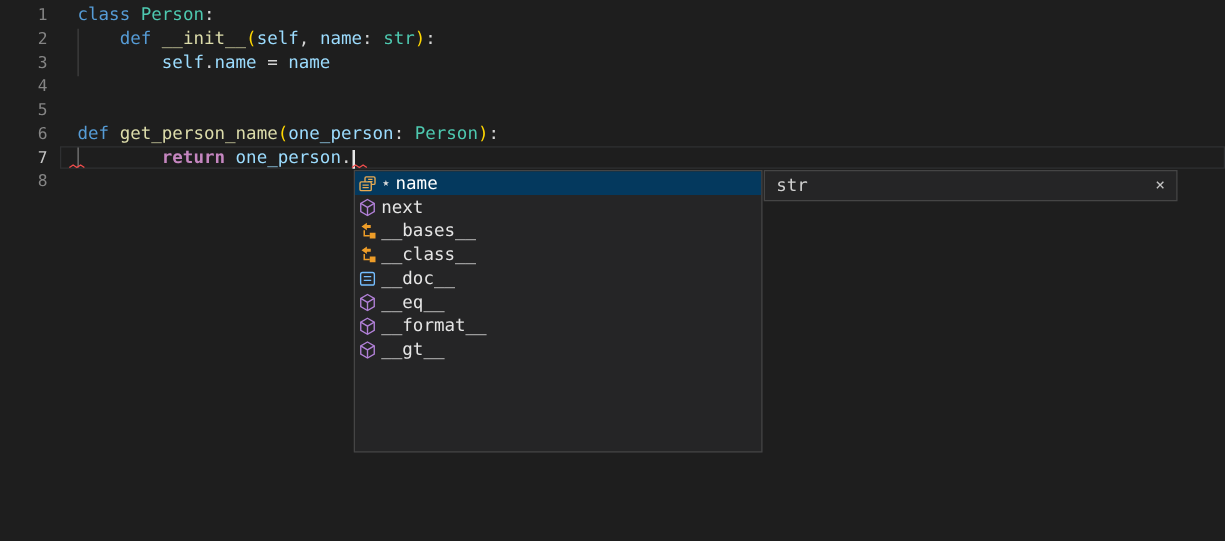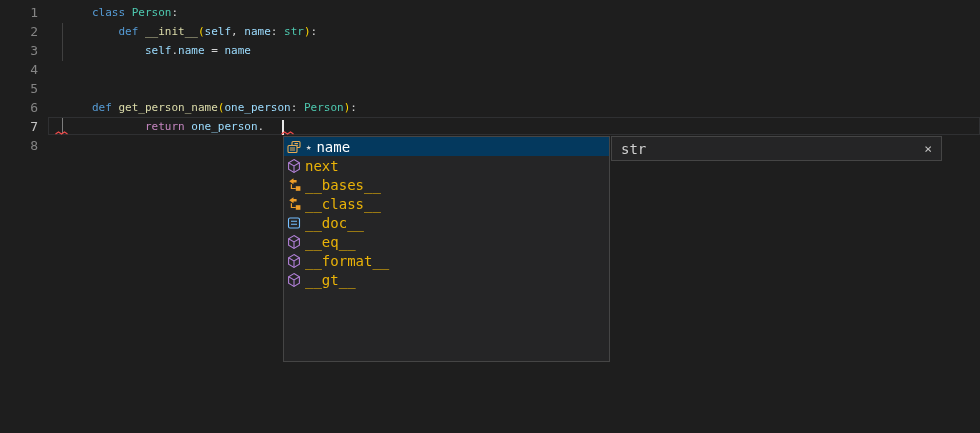--- a/index.html
+++ b/index.html
@@ -3,42 +3,42 @@
 <meta charset="utf-8">
 <style>
   html,body{margin:0;padding:0;background:#1e1e1e;width:980px;height:433px;overflow:hidden;}
   .stage{position:relative;width:980px;height:433px;background:#1e1e1e;
          font-family:"DejaVu Sans Mono","Liberation Mono",monospace;}
   
   .gutter{position:absolute;left:0;top:3px;width:38px;text-align:right;
           font-size:13px;line-height:19px;user-select:none;}
   .gutter .ln{height:19px;}
   
-  .code-area{position:absolute;left:62px;top:3px;font-size:11px;line-height:19px;margin-left:30px;}
+  .code-area{position:absolute;left:62px;top:3px;font-size:14px;line-height:19px;}
   .code-line{height:19px;white-space:pre;}
   
   .line-highlight{position:absolute;left:48px;top:117px;width:932px;height:18px;
                   border:1px solid #2f3032;box-sizing:border-box;}
   
   .indent-guide{position:absolute;width:1px;background:#404040;}
   .indent-guide.g1{left:62px;top:23px;height:38px;}
   .indent-guide.g2{left:62px;top:118px;height:16px;background:#7d7d7d;}
   
   .cursor{position:absolute;left:282px;top:120px;width:2px;height:15px;}
   
   .squiggle{position:absolute;width:13px;height:4px;}
   .squiggle.s1{left:55px;top:131px;}
   .squiggle.s2{left:281px;top:131px;}
   
   .suggest{position:absolute;left:283px;top:136px;width:327px;height:226px;
            background:#252526;border:1px solid #454545;box-sizing:border-box;overflow:hidden;}
   .suggest-row{display:flex;align-items:center;height:19px;padding-left:2px;cursor:pointer;}
   .suggest-row .icon{width:16px;height:16px;flex:0 0 16px;margin-right:3px;display:flex;
                      align-items:center;justify-content:center;}
-  .suggest-row .label{font-size:14px;color:#eab308;white-space:pre;}
+  .suggest-row .label{font-size:14px;color:#e5e5e5;white-space:pre;}
   .suggest-row.selected .label{color:#ffffff;}
   .suggest-row .star{font-size:9px;color:#dcdcdc;margin:0 5px 0 1px;}
   
   .detail{position:absolute;left:611px;top:136px;width:331px;height:25px;
           background:#252526;border:1px solid #454545;box-sizing:border-box;
           display:flex;align-items:center;justify-content:space-between;padding:0 9px;}
   .detail .txt{font-size:14px;color:#d0d0d0;}
   .detail .close{font-size:13px;color:#c5c5c5;cursor:pointer;line-height:1;}
 </style>
 </head>
@@ -60,21 +60,21 @@
       <div class="ln" style="color: rgb(198, 198, 198);">7</div>
       <div class="ln" style="color: rgb(133, 133, 133);">8</div>
     </div>
   <div class="code-area">
       <div class="code-line"><span style="color: rgb(86, 156, 214);">class</span><span style="color: rgb(212, 212, 212);"> </span><span style="color: rgb(78, 201, 176);">Person</span><span style="color: rgb(212, 212, 212);">:</span></div>
       <div class="code-line"><span style="color: rgb(212, 212, 212);">    </span><span style="color: rgb(86, 156, 214);">def</span><span style="color: rgb(212, 212, 212);"> </span><span style="color: rgb(220, 220, 170);">__init__</span><span style="color: rgb(255, 215, 0);">(</span><span style="color: rgb(156, 220, 254);">self</span><span style="color: rgb(212, 212, 212);">,</span><span style="color: rgb(212, 212, 212);"> </span><span style="color: rgb(156, 220, 254);">name</span><span style="color: rgb(212, 212, 212);">:</span><span style="color: rgb(212, 212, 212);"> </span><span style="color: rgb(78, 201, 176);">str</span><span style="color: rgb(255, 215, 0);">)</span><span style="color: rgb(212, 212, 212);">:</span></div>
       <div class="code-line"><span style="color: rgb(212, 212, 212);">        </span><span style="color: rgb(156, 220, 254);">self</span><span style="color: rgb(212, 212, 212);">.</span><span style="color: rgb(156, 220, 254);">name</span><span style="color: rgb(212, 212, 212);"> = </span><span style="color: rgb(156, 220, 254);">name</span></div>
       <div class="code-line"></div>
       <div class="code-line"></div>
       <div class="code-line"><span style="color: rgb(86, 156, 214);">def</span><span style="color: rgb(212, 212, 212);"> </span><span style="color: rgb(220, 220, 170);">get_person_name</span><span style="color: rgb(255, 215, 0);">(</span><span style="color: rgb(156, 220, 254);">one_person</span><span style="color: rgb(212, 212, 212);">:</span><span style="color: rgb(212, 212, 212);"> </span><span style="color: rgb(78, 201, 176);">Person</span><span style="color: rgb(255, 215, 0);">)</span><span style="color: rgb(212, 212, 212);">:</span></div>
-      <div class="code-line"><span style="color: rgb(212, 212, 212);">        </span><span style="color: rgb(197, 134, 192);">return</span><span style="color: rgb(212, 212, 212);"> </span><span style="color: rgb(156, 220, 254);">one_person</span><span style="color: rgb(212, 212, 212);">.</span></div>
+      <div class="code-line"><span style="color: rgb(212, 212, 212);">        </span><span style="color: rgb(197, 134, 192); font-weight: bold;">return</span><span style="color: rgb(212, 212, 212);"> </span><span style="color: rgb(156, 220, 254);">one_person</span><span style="color: rgb(212, 212, 212);">.</span></div>
       <div class="code-line"></div>
     </div>
 
   <div class="cursor" style="background: rgb(232, 232, 232);"></div>
 
   <svg class="squiggle s1" viewBox="0 0 13 4">
     <path d="M0.5 3 L3.5 1 L6.5 3 L9.5 1 L12.5 3" fill="none" stroke-width="1.1" stroke="#F14C4C"></path>
   </svg>
   <svg class="squiggle s2" viewBox="0 0 13 4">
     <path d="M0.5 3 L3.5 1 L6.5 3 L9.5 1 L12.5 3" fill="none" stroke-width="1.1" stroke="#F14C4C"></path>

